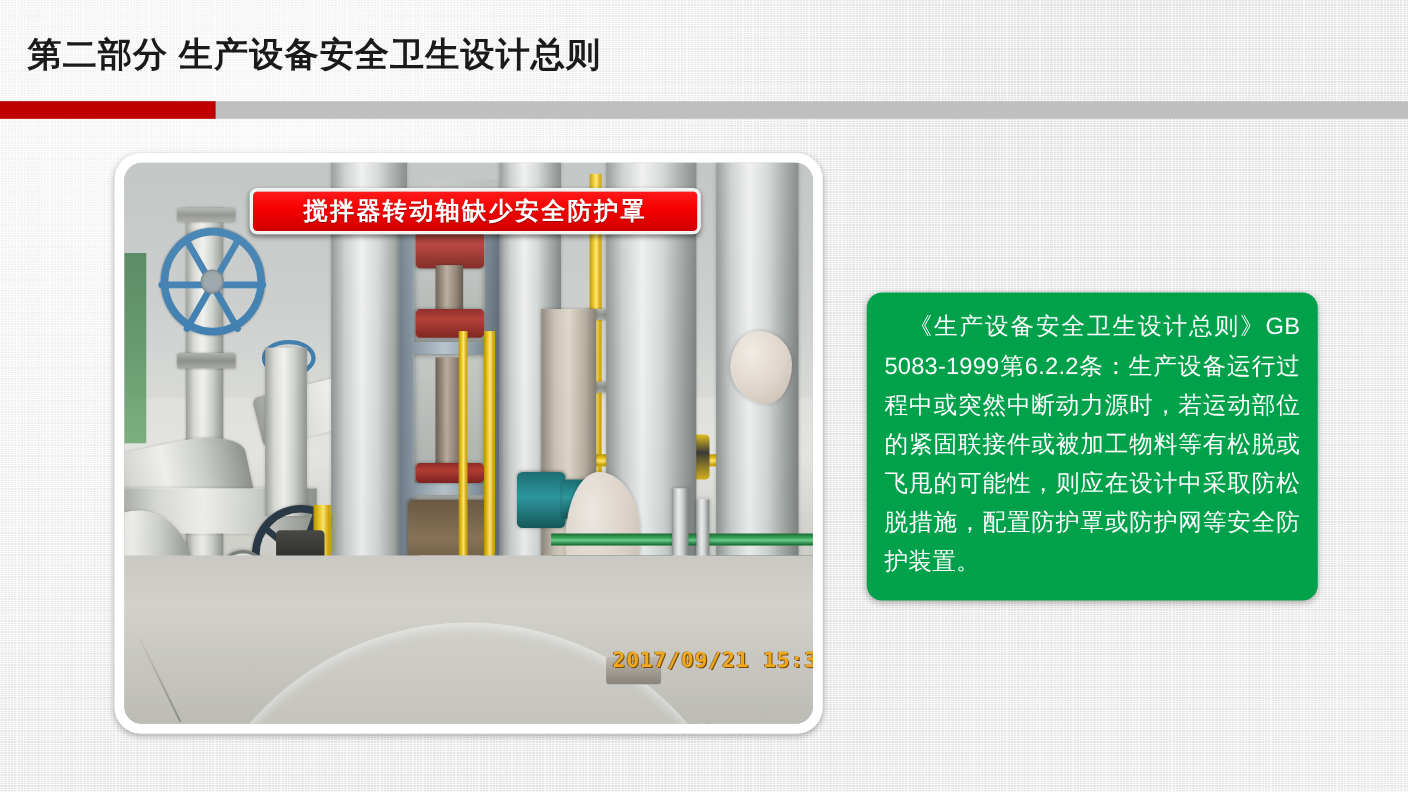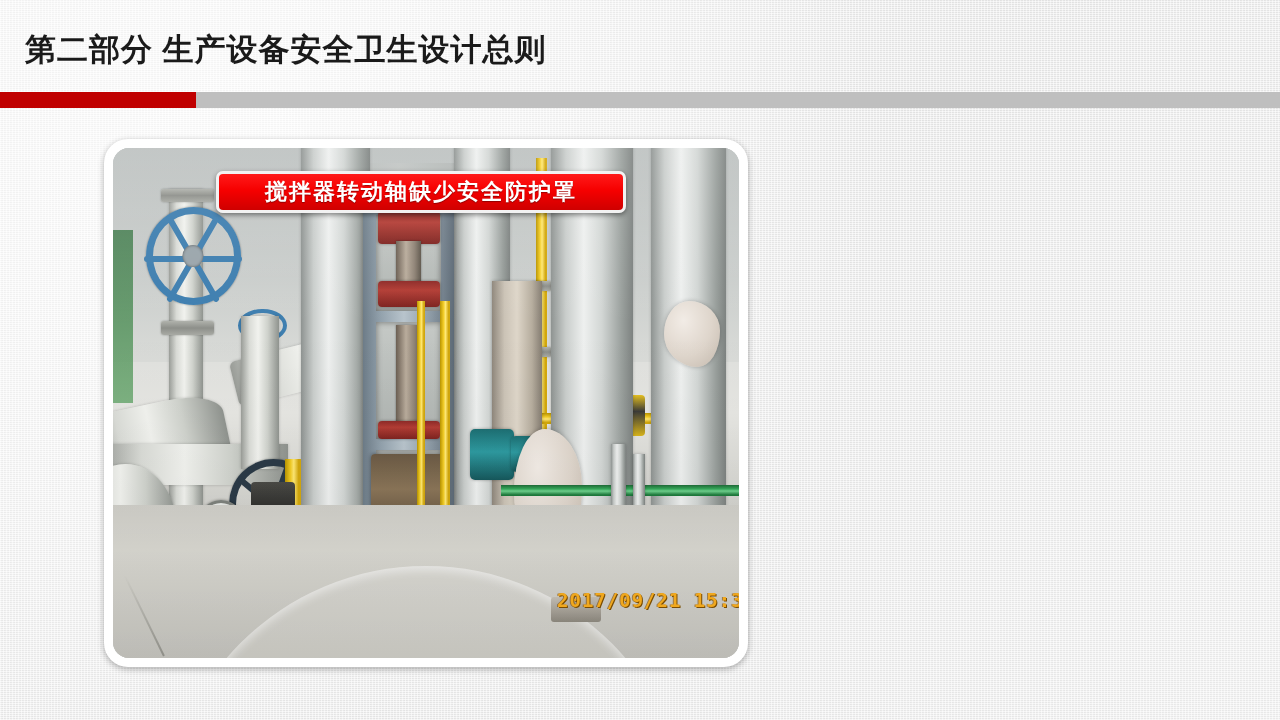--- a/index.html
+++ b/index.html
@@ -407,23 +407,26 @@
       <div class="ph" id="ph-dome">
         <div class="dome-rib" style="left:18%; transform:rotate(-26deg);"></div>
 
       </div>
 
       <div class="ph" style="left:70%; top:88%; width:8%; height:5%;
                   background:linear-gradient(180deg,#c7c2b8,#8f8a80); border-radius:3px;"></div>
 
       <div class="ph" id="ph-haze"></div>
 
-      <div id="caption-banner" style="left:103px; top:23px;text-align:center;">
+      <div id="caption-banner" style="left:114px; top:23px;text-align:center;">
         <span id="caption-text">搅拌器转动轴缺少安全防护罩</span>
       </div>
 
       <div id="photo-timestamp" style="left:444px; top:441px;">2017/09/21  15:36</div>
 
     </div>
   </div>
 
+  <div id="regulation-box">
+    <p id="regulation-text">《生产设备安全卫生设计总则》GB 5083-1999第6.2.2条：生产设备运行过程中或突然中断动力源时，若运动部位的紧固联接件或被加工物料等有松脱或飞甩的可能性，则应在设计中采取防松脱措施，配置防护罩或防护网等安全防护装置。</p>
+  </div>
 
 </div>
 
 </body></html>

